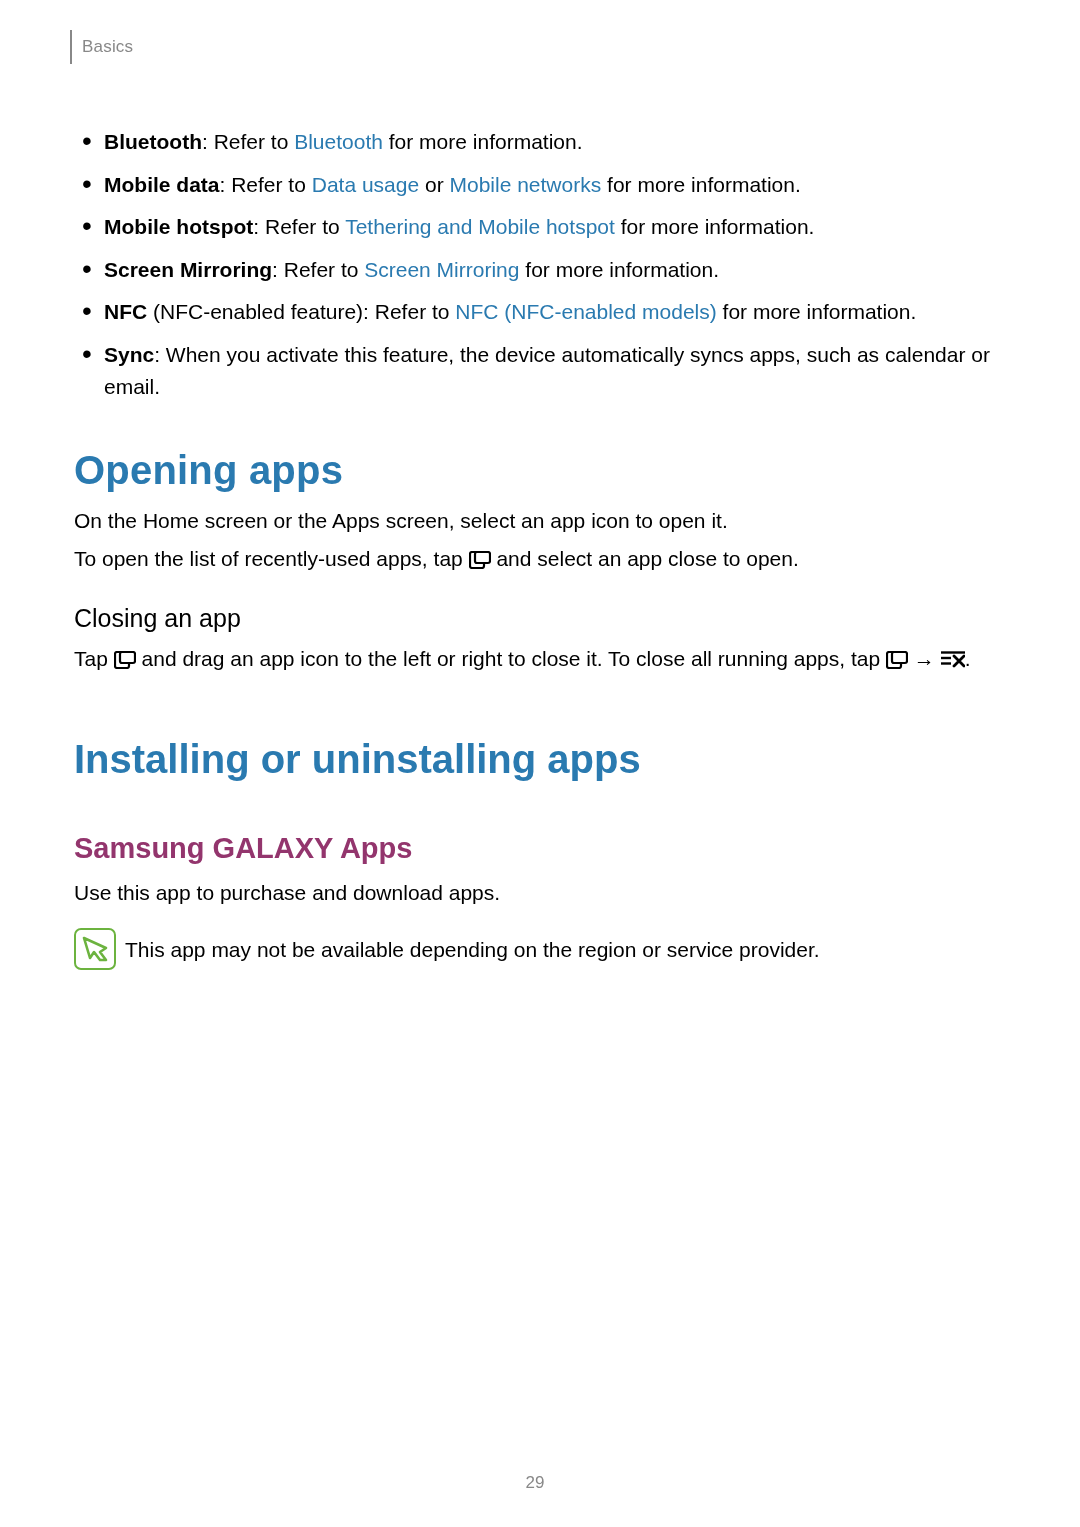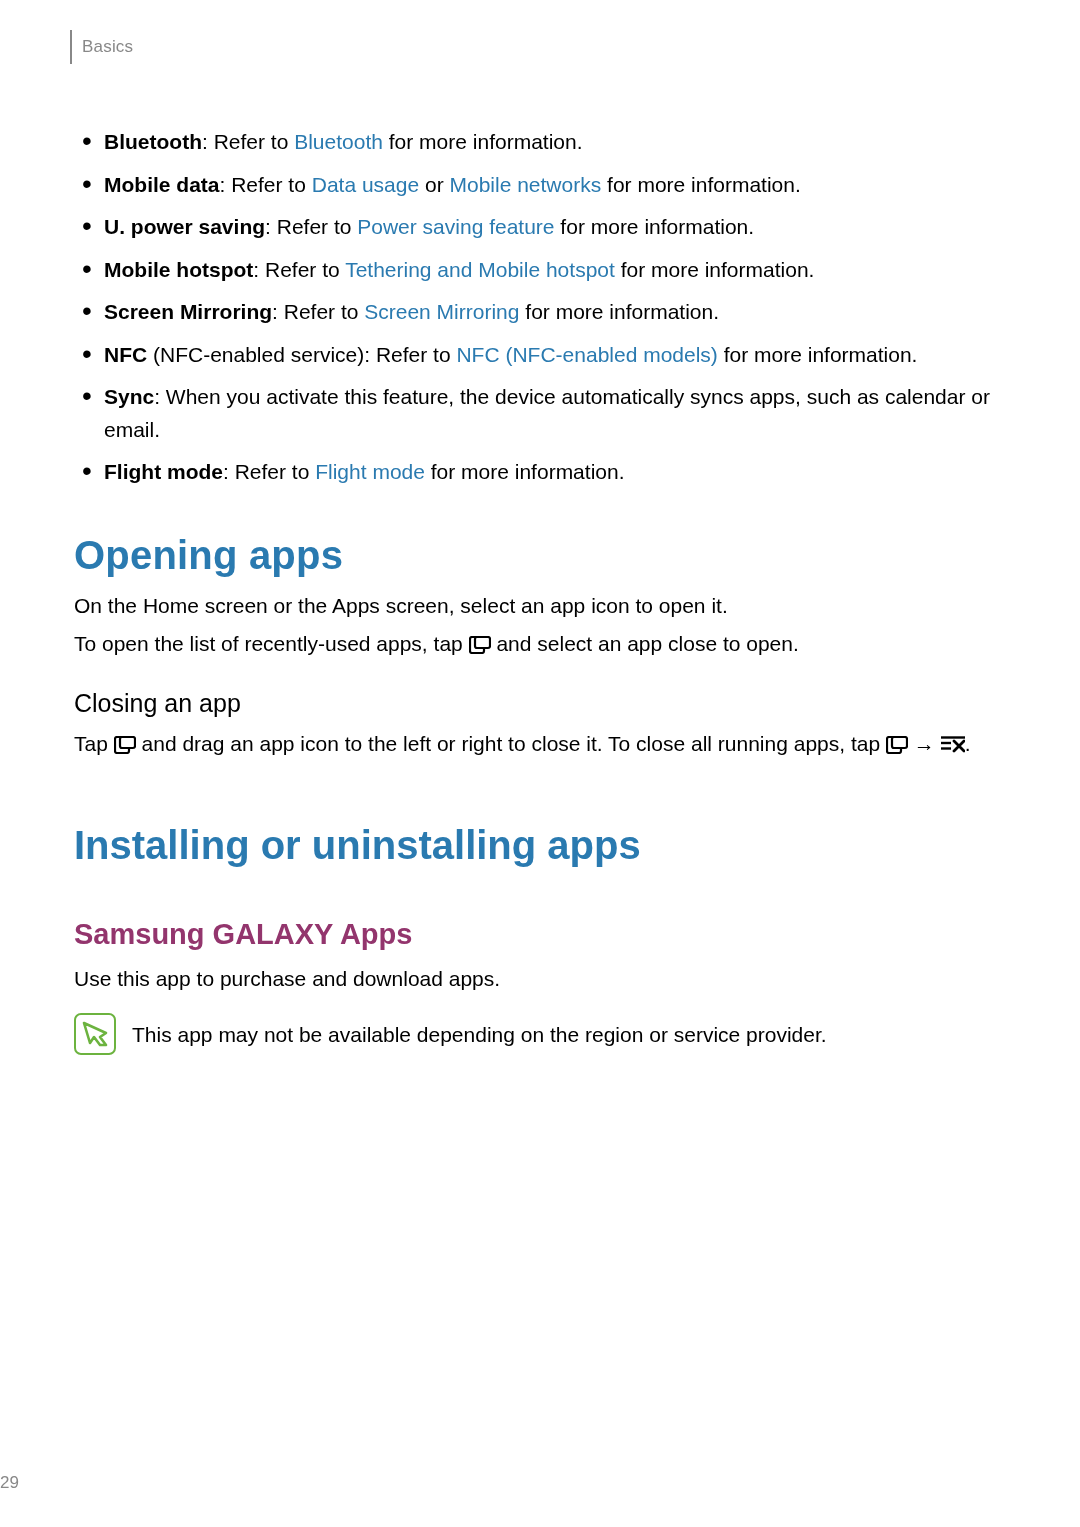--- a/index.html
+++ b/index.html
@@ -84,21 +84,21 @@
   }
   h2.galaxy {
     font-size: 29px;
     font-weight: 700;
     color: #93356d;
     margin-bottom: 12px;
   }
   .note-row {
     display: flex;
     align-items: flex-start;
-    gap: 16px;
+    gap: 9px;
     margin-top: 18px;
   }
   .note-icon-box {
     width: 42px;
     height: 42px;
     border: 2px solid #6cb33f;
     border-radius: 7px;
     display: flex;
     align-items: center;
     justify-content: center;
@@ -107,20 +107,21 @@
   .note-text {
     font-size: 21px;
     line-height: 1.55;
     padding-top: 6px;
   }
   .page-number {
     position: absolute;
     left: 0;
     right: 4px;
     bottom: 34px;
+    text-align: center;
     font-size: 17px;
     color: #888;
   }
   svg.inline-icon {
     vertical-align: -3px;
     display: inline-block;
   }
 </style>
 </head>
 <body>
@@ -135,36 +136,30 @@
   <div class="content">
 
     <ul class="feature-list">
       <li>
         <span class="bold">Bluetooth</span><span>: Refer to </span><span class="link">Bluetooth</span><span> for more information.</span>
       </li>
       <li>
         <span class="bold">Mobile data</span><span>: Refer to </span><span class="link">Data usage</span><span> or </span><span class="link">Mobile networks</span><span> for more information.</span>
       </li>
       <li>
-        <span class="bold">U. power saving</span><span>: Refer to </span><span class="link">Power saving feature</span><span> for more information.</span>
-      </li>
-      <li>
         <span class="bold">Mobile hotspot</span><span>: Refer to </span><span class="link">Tethering and Mobile hotspot</span><span> for more information.</span>
       </li>
       <li>
         <span class="bold">Screen Mirroring</span><span>: Refer to </span><span class="link">Screen Mirroring</span><span> for more information.</span>
       </li>
       <li>
-        <span class="bold">NFC</span><span> (NFC-enabled service)</span><span>: Refer to </span><span class="link nowrap">NFC (NFC-enabled models)</span><span> for more information.</span>
+        <span class="bold">NFC</span><span> (NFC-enabled feature)</span><span>: Refer to </span><span class="link nowrap">NFC (NFC-enabled models)</span><span> for more information.</span>
       </li>
       <li>
         <span class="bold">Sync</span><span>: When you activate this feature, the device automatically syncs apps, such as calendar or email.</span>
-      </li>
-      <li>
-        <span class="bold">Flight mode</span><span>: Refer to </span><span class="link">Flight mode</span><span> for more information.</span>
       </li>
     </ul>
 
     <h1 class="section-open">Opening apps</h1>
     <p class="body">On the Home screen or the Apps screen, select an app icon to open it.</p>
     <p class="body">
       <span>To open the list of recently-used apps, tap </span><svg class="inline-icon" width="22" height="18" viewBox="0 0 22 18">
           <rect x="1" y="1" width="14" height="16" rx="2" fill="none" stroke="#000" stroke-width="2.2"></rect>
           <rect x="6" y="1" width="15" height="11" rx="2" fill="#fff" stroke="#000" stroke-width="2.2"></rect>
         </svg><span> and select an app close to open.</span>

